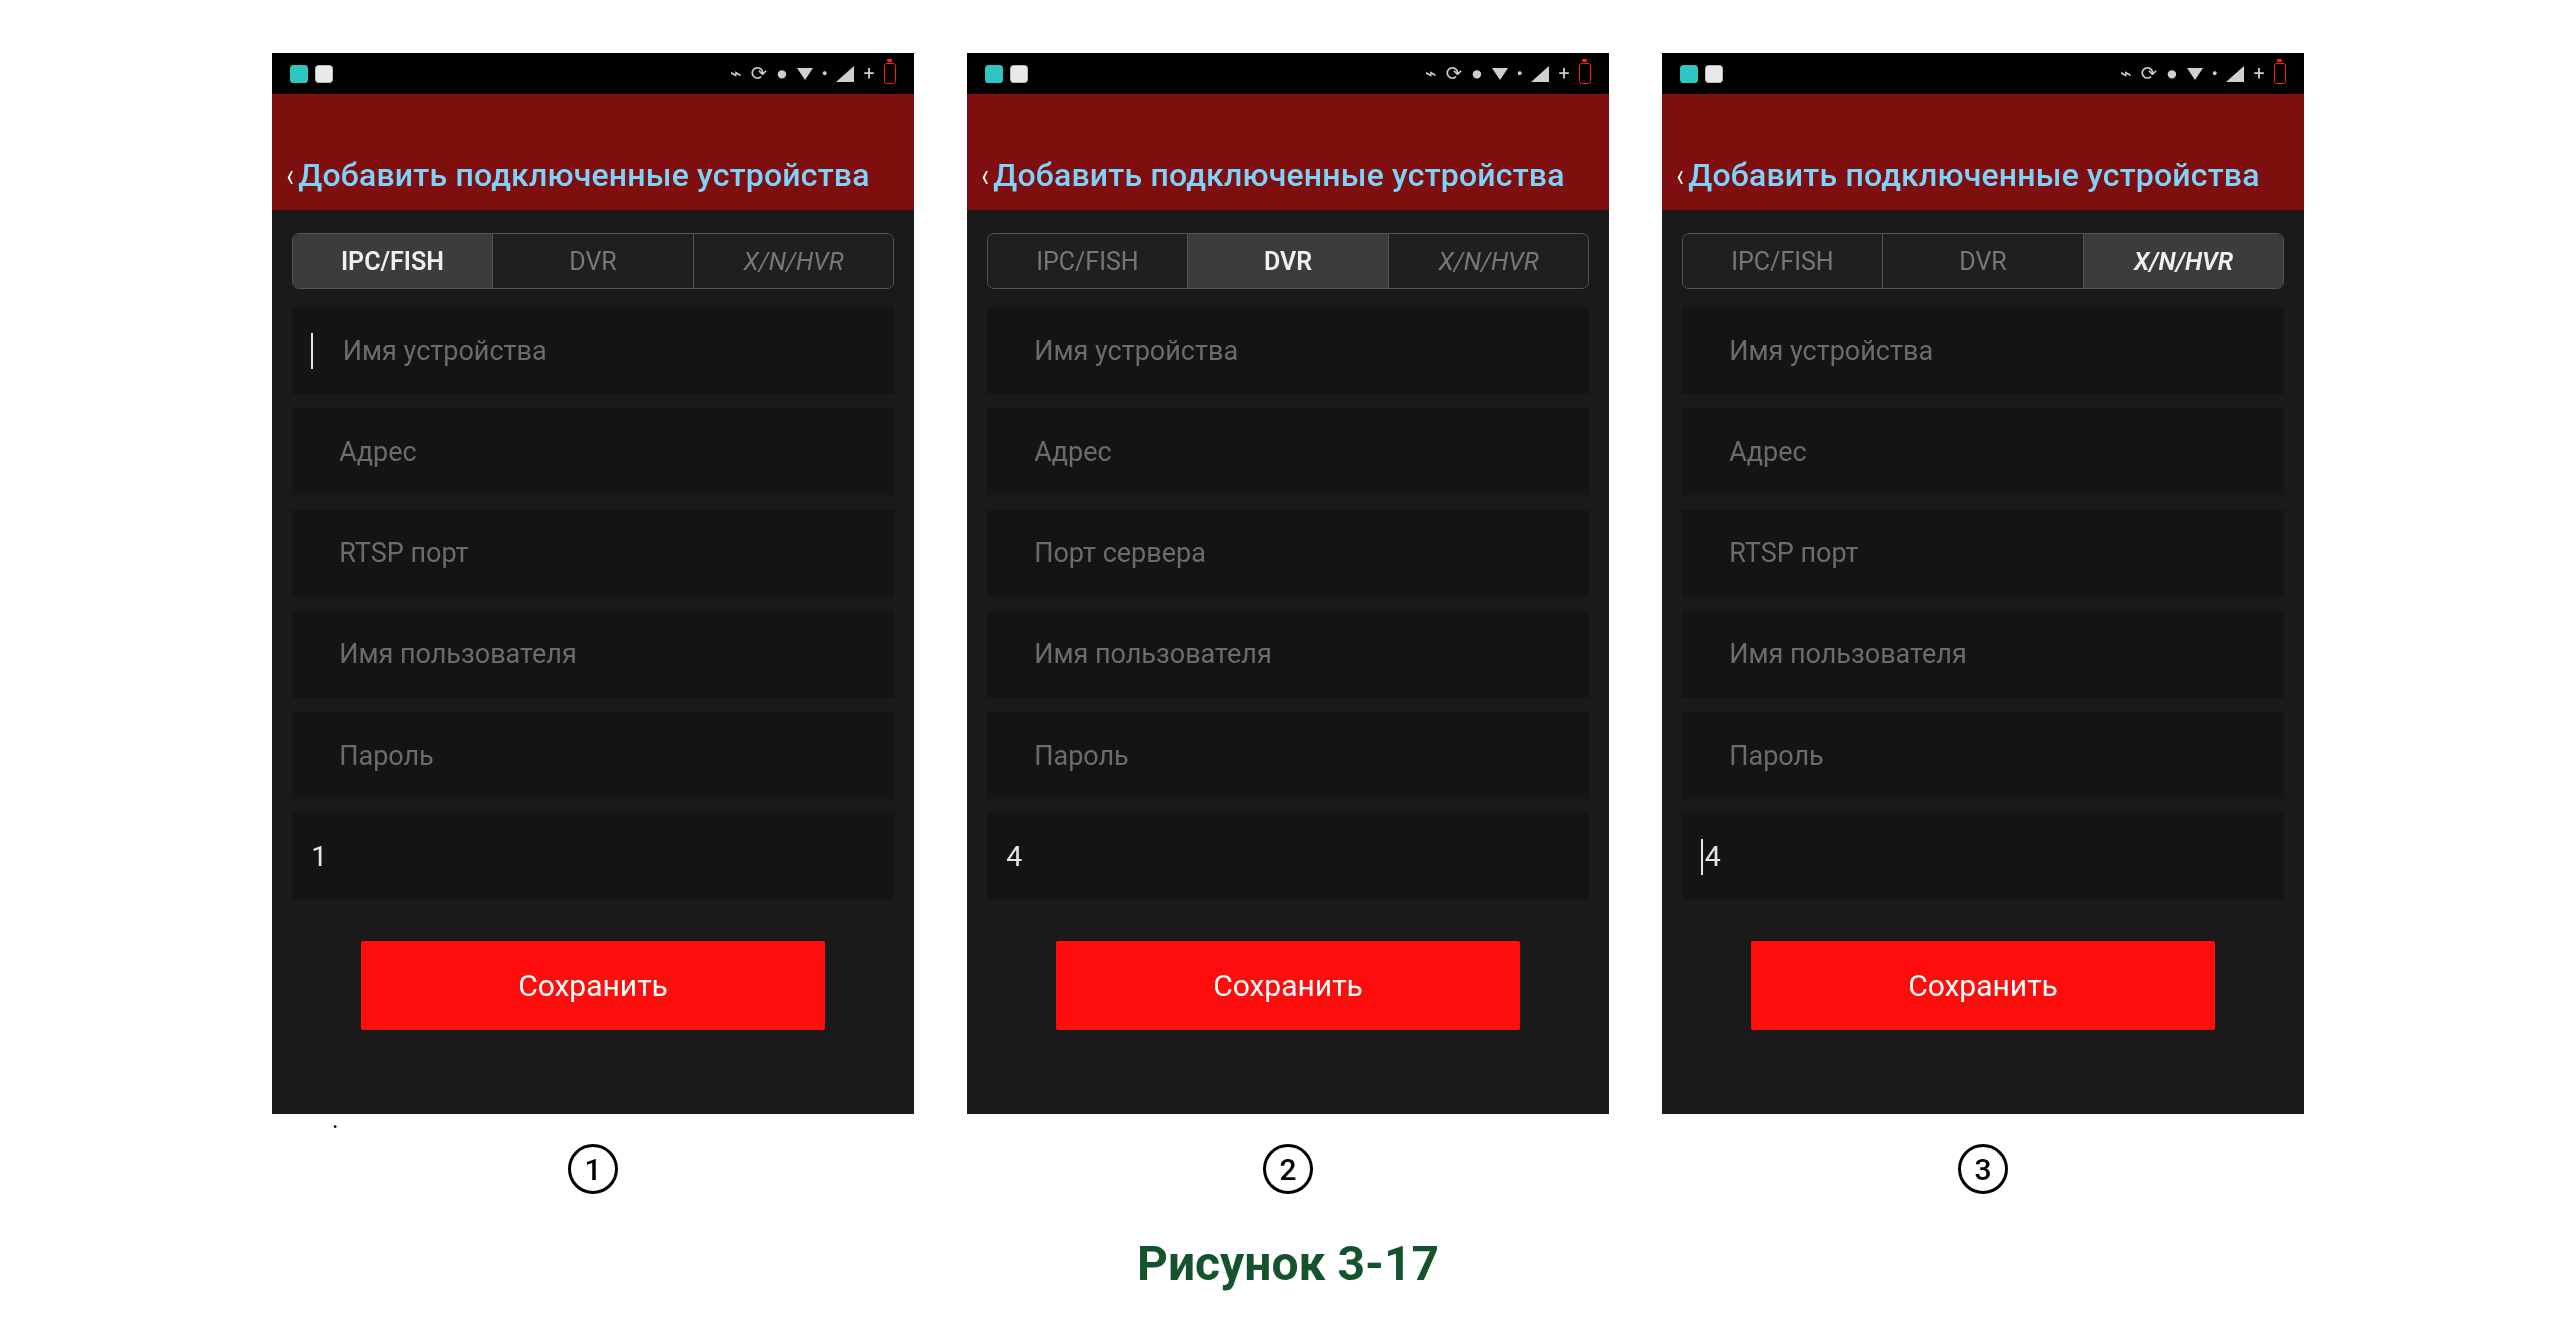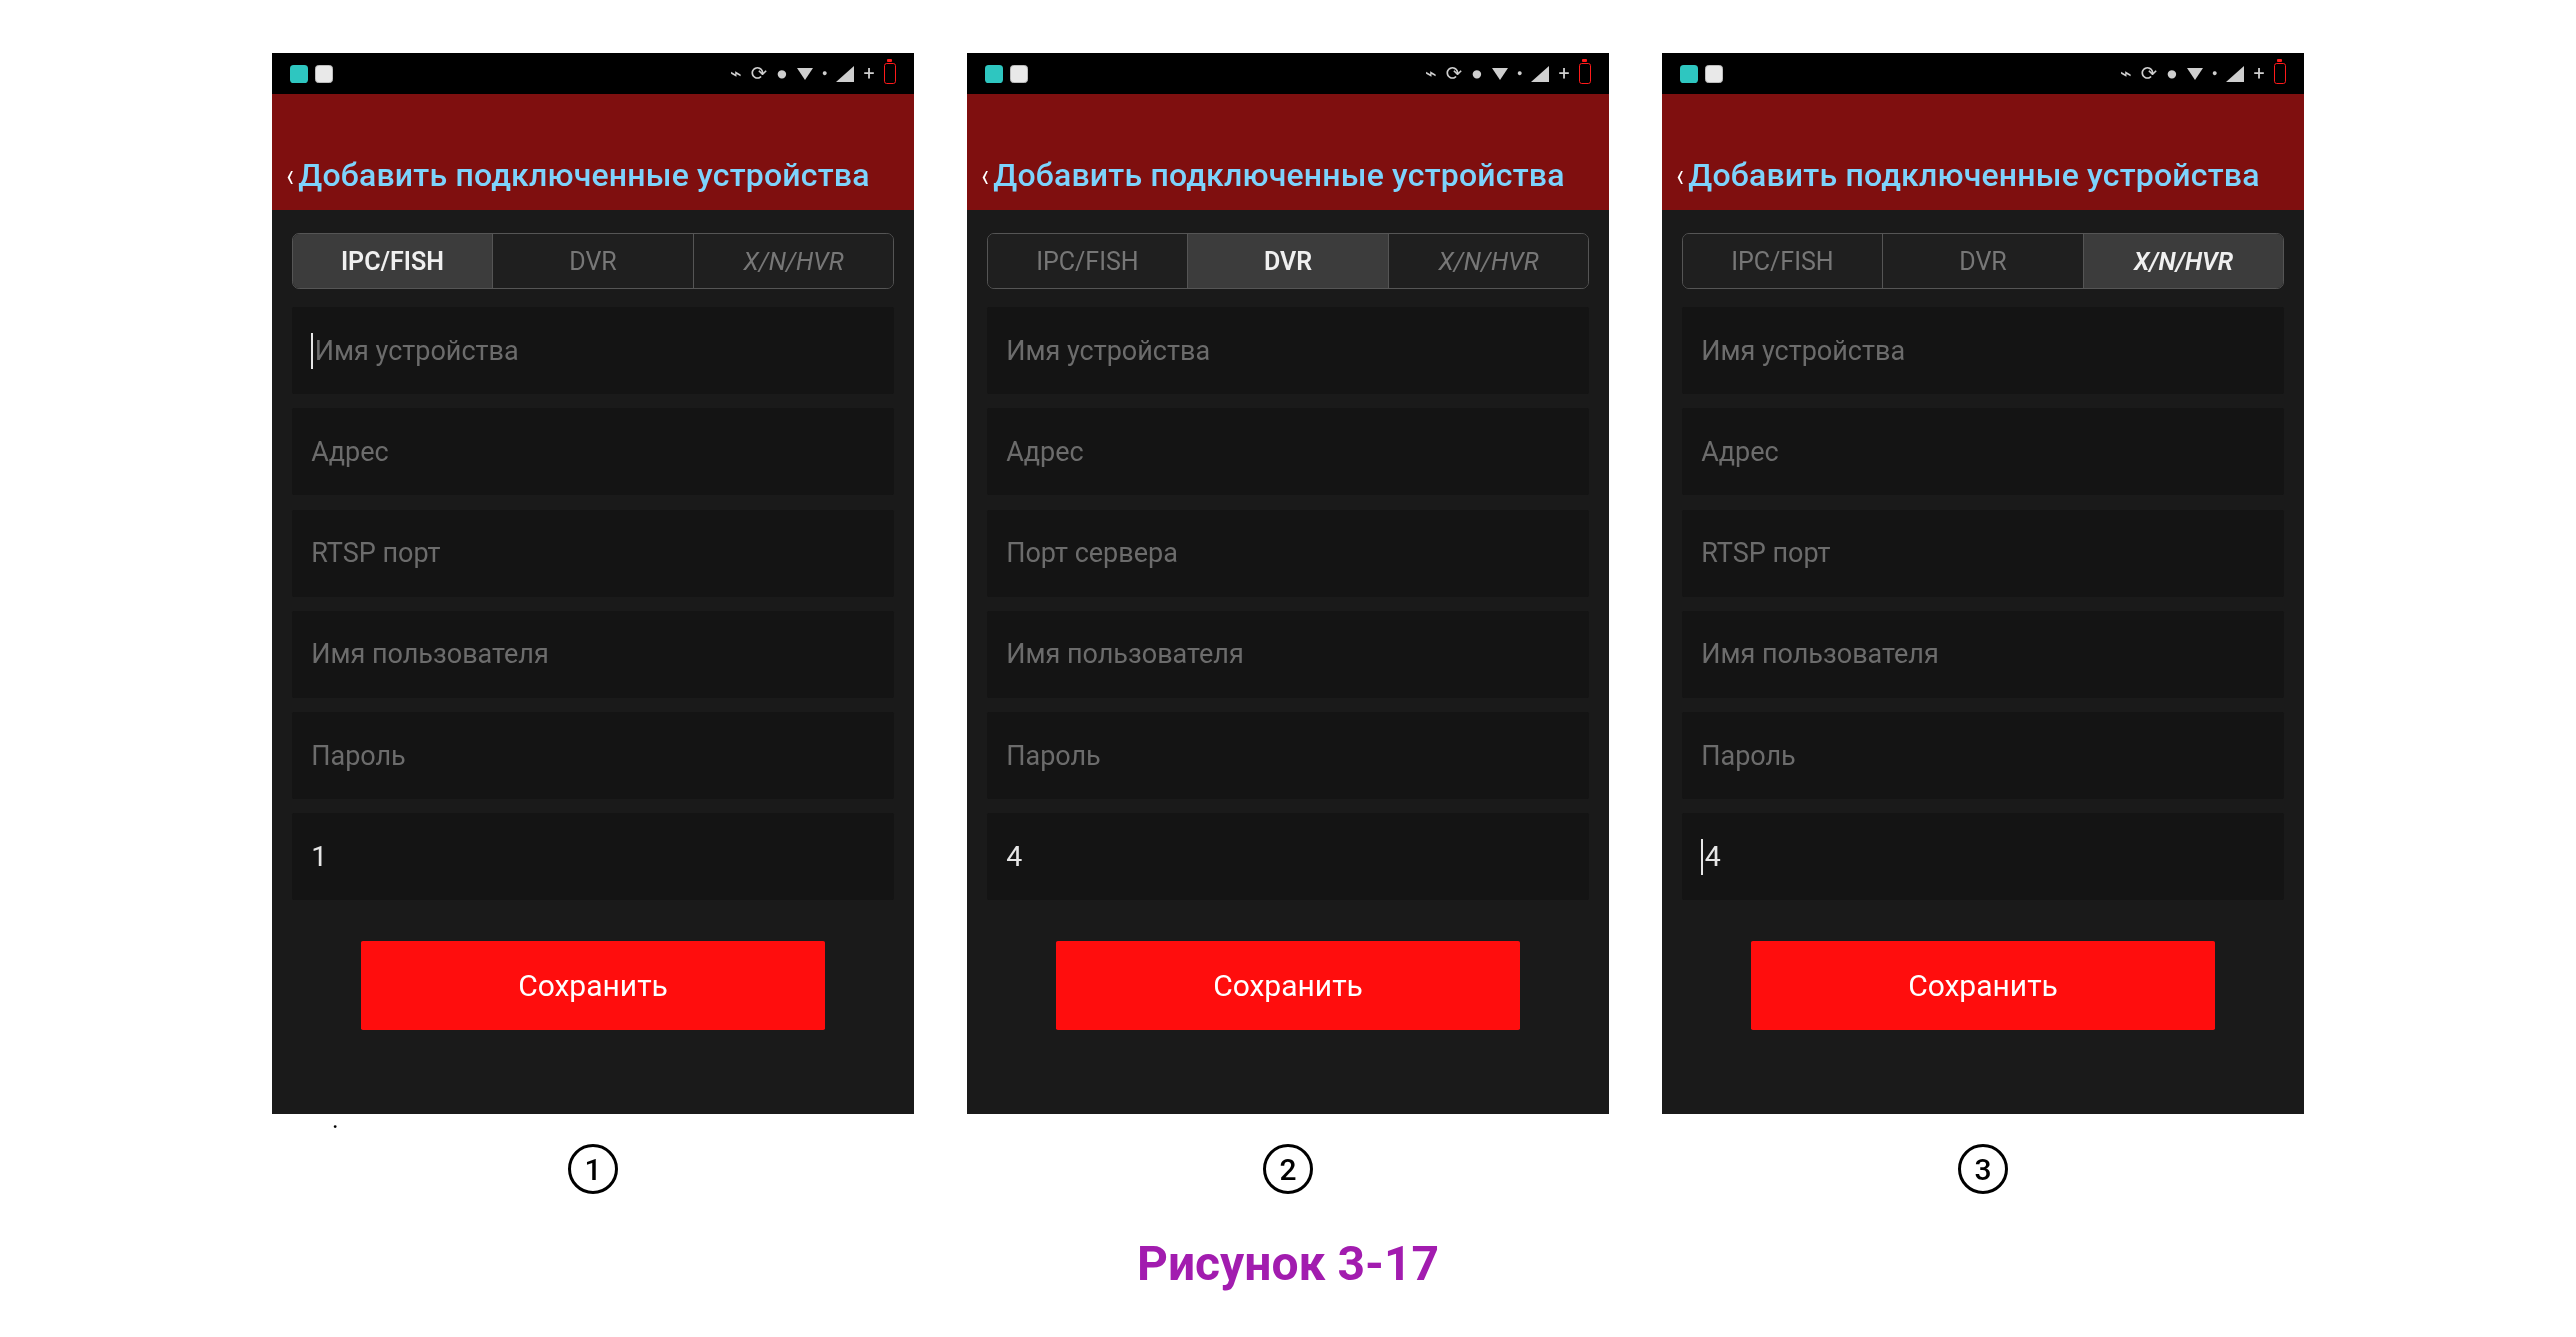--- a/index.html
+++ b/index.html
@@ -126,20 +126,21 @@
   .field {
     background:#141414;
     height: 87px;
     display:flex;align-items:center;
     padding: 0 19.6px;
     border-radius:1.8px;
   }
   .field .ph {
     font-size:27px;
     color:#6c6c6c;
+    margin-left:28px;
   }
   .field .val {
     font-size:28.5px;
     color:#e6e6e6;
   }
   .field .cursor {
     display:inline-block;width:1.8px;height:36px;background:#e6e6e6;margin-right:1.8px;vertical-align:middle;
   }
 
   
@@ -162,21 +163,21 @@
     display:flex;align-items:center;justify-content:center;
     font-size:30px;
     font-weight:500;
     color:#000;
   }
 
   .caption {
     margin-top: 41px;
     font-size: 48px;
     font-weight:700;
-    color:#a21caf;
+    color:#14532d;
     text-align:center;
   }
 </style>
 </head>
 <body>
 
 <div class="figure">
   <div class="shots" id="shots">
   <div class="shot-wrap">
     <div class="phone">

